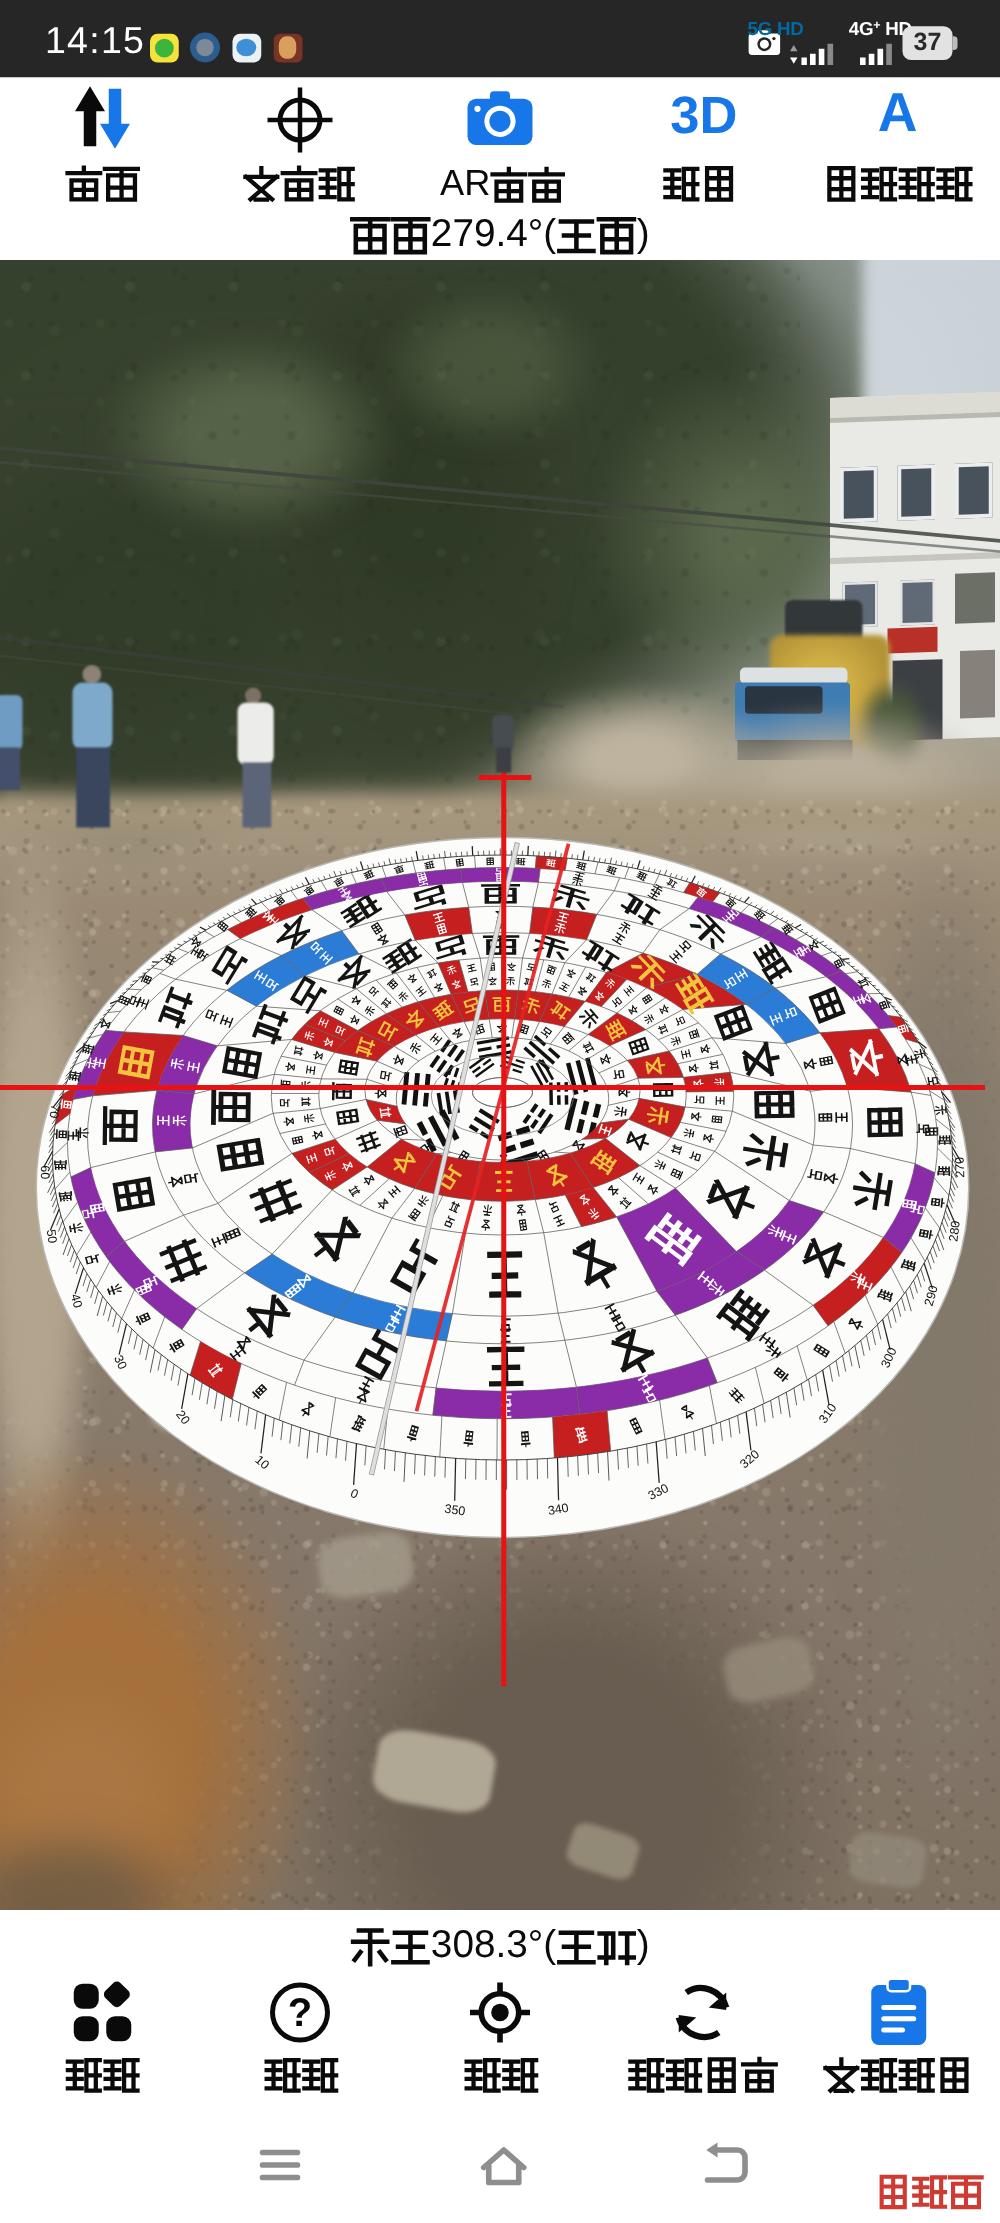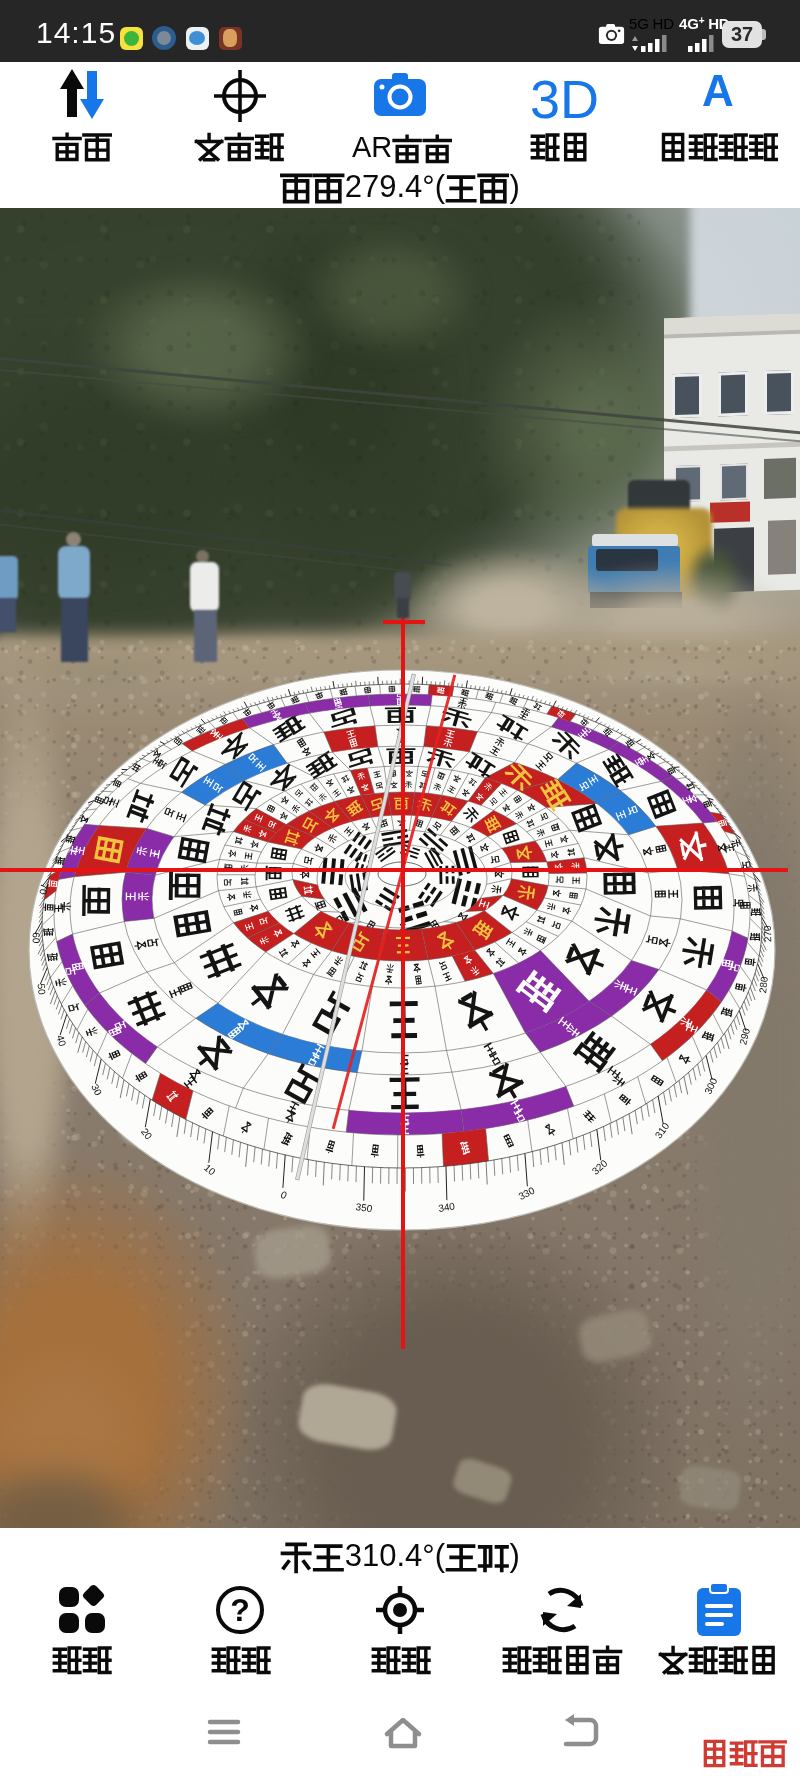--- a/index.html
+++ b/index.html
@@ -52,21 +52,21 @@
 <div class="abs" style="left:219px;top:27px;width:23px;height:23px;border-radius:5px;background:#7a3324">
     <div class="abs" style="left:4px;top:2px;width:14px;height:18px;border-radius:40%;background:#d8a05c"></div>
   </div>
 <svg class="abs" style="left:598px;top:23px" width="27" height="22" viewBox="0 0 30 24">
     <rect x="1" y="4" width="28" height="19" rx="3" fill="#fff"></rect>
     <rect x="9" y="1" width="10" height="5" rx="2" fill="#fff"></rect>
     <circle cx="15" cy="13.5" r="6.2" fill="#262626"></circle>
     <circle cx="15" cy="13.5" r="4" fill="#fff"></circle>
     <circle cx="23.5" cy="8.5" r="1.5" fill="#262626"></circle>
   </svg>
-<div class="abs" style="left:629px;top:15px;color:#000000;font-size:15px;font-weight:normal;letter-spacing:-0.2px">5G HD</div>
+<div class="abs" style="left:598px;top:15px;color:#0369a1;font-size:15px;font-weight:bold;letter-spacing:-0.2px">5G HD</div>
 <div class="abs" style="left:679px;top:15px;color:#fff;font-size:15px;font-weight:bold;letter-spacing:-0.2px">4G<span style="font-size:10px;vertical-align:5px">+</span> HD</div>
 <svg class="abs" style="left:641px;top:34px" width="27" height="19">
     <rect x="0" y="12" width="4.5" height="6" fill="#fff"></rect>
     <rect x="7" y="9" width="4.5" height="9" fill="#fff"></rect>
     <rect x="14" y="5" width="4.5" height="13" fill="#fff"></rect>
     <rect x="21" y="1" width="4.5" height="17" fill="#8a8a8a"></rect>
   </svg>
 <svg class="abs" style="left:630px;top:34px" width="10" height="19">
     <path d="M5 2 L8 7 L2 7 Z" fill="#9a9a9a"></path>
     <path d="M5 17 L8 12 L2 12 Z" fill="#fff"></path>
@@ -100,21 +100,21 @@
 <svg class="abs" style="left:372px;top:72px" width="56" height="46" viewBox="0 0 56 46">
     <rect x="2" y="7" width="52" height="37" rx="7" fill="#1877e8"></rect>
     <rect x="20" y="1" width="16" height="9" rx="3" fill="#1877e8"></rect>
     <circle cx="28" cy="25" r="10.5" fill="none" stroke="#fff" stroke-width="4"></circle>
     <circle cx="10" cy="15" r="2.5" fill="#fff"></circle>
   </svg>
 <div class="abs" style="left:352px;top:131px;font-size:29px;color:#0a0a0a">AR<svg width="60.32" height="32.48" style="vertical-align:middle">
       <use href="#p9" transform="translate(15.08 16.24) scale(2.9)" style="color:#0a0a0a"></use>
       <use href="#p9" transform="translate(45.24 16.24) scale(2.9)" style="color:#0a0a0a"></use>
     </svg></div>
-<div class="abs" style="left:530px;top:68px;width:60px;text-align:left;font-size:54px;font-weight:normal;color:#1877e8">3D</div>
+<div class="abs" style="left:530px;top:68px;width:60px;text-align:right;font-size:42px;font-weight:bold;color:#1877e8">3D</div>
 <div class="abs" style="left:530px;top:131px"><svg width="60.32" height="32.48" style="vertical-align:middle">
       <use href="#p5" transform="translate(15.08 16.24) scale(2.9)" style="color:#0a0a0a"></use>
       <use href="#p6" transform="translate(45.24 16.24) scale(2.9)" style="color:#0a0a0a"></use>
     </svg></div>
 <div class="abs" style="left:688px;top:66px;width:60px;text-align:center;font-size:44px;font-weight:bold;color:#1877e8">A</div>
 <div class="abs" style="left:658px;top:131px"><svg width="120.64" height="32.48" style="vertical-align:middle">
       <use href="#p6" transform="translate(15.08 16.24) scale(2.9)" style="color:#0a0a0a"></use>
       <use href="#p5" transform="translate(45.24 16.24) scale(2.9)" style="color:#0a0a0a"></use>
       <use href="#p5" transform="translate(75.4 16.24) scale(2.9)" style="color:#0a0a0a"></use>
       <use href="#p5" transform="translate(105.56 16.24) scale(2.9)" style="color:#0a0a0a"></use>
@@ -1364,21 +1364,21 @@
   </svg>
 <div class="abs" style="left:400px;top:668px;width:3px;height:470px;background:#e42222;transform-origin:1.75px 206px;transform:rotate(15deg);opacity:.92"></div>
 <div class="abs" style="left:354px;top:668px;width:3px;height:518px;background:#dedede;box-shadow:0 0 0 0.6px #9a9a9a;transform:rotate(13deg)"></div>
 <div class="abs" style="left:401px;top:612px;width:4px;height:737px;background:#e51313"></div>
 <div class="abs" style="left:383px;top:620px;width:42px;height:4px;background:#e51313"></div>
 <div class="abs" style="left:0;top:868px;width:788px;height:4px;background:#e51313"></div>
 <div class="abs" style="left:0;top:1528px;width:800px;height:250px;background:#fff"></div>
 <div class="abs" style="left:0;top:1536px;width:800px;text-align:center;font-size:31px;color:#0a0a0a;white-space:nowrap"><span style="vertical-align:middle"><svg width="64.48" height="34.72" style="vertical-align:middle">
         <use href="#p3" transform="translate(16.12 17.36) scale(3.1)" style="color:#0a0a0a"></use>
         <use href="#p0" transform="translate(48.36 17.36) scale(3.1)" style="color:#0a0a0a"></use>
-      </svg></span><span style="vertical-align:middle">310.4°(</span><span style="vertical-align:middle"><svg width="64.48" height="34.72" style="vertical-align:middle">
+      </svg></span><span style="vertical-align:middle">308.3°(</span><span style="vertical-align:middle"><svg width="64.48" height="34.72" style="vertical-align:middle">
         <use href="#p0" transform="translate(16.12 17.36) scale(3.1)" style="color:#0a0a0a"></use>
         <use href="#p4" transform="translate(48.36 17.36) scale(3.1)" style="color:#0a0a0a"></use>
       </svg></span><span style="vertical-align:middle">)</span></div>
 <svg class="abs" style="left:56px;top:1584px" width="52" height="52" viewBox="0 0 52 52">
     <rect x="3" y="3" width="20" height="20" rx="7" fill="#0a0a0a"></rect>
     <rect x="29" y="3" width="17" height="17" rx="4" fill="#0a0a0a" transform="rotate(45 37.5 11.5)"></rect>
     <rect x="3" y="29" width="20" height="20" rx="7" fill="#0a0a0a"></rect>
     <rect x="29" y="29" width="20" height="20" rx="7" fill="#0a0a0a"></rect>
   </svg>
 <div class="abs" style="left:52px;top:1644px"><svg width="60.32" height="32.48" style="vertical-align:middle">

